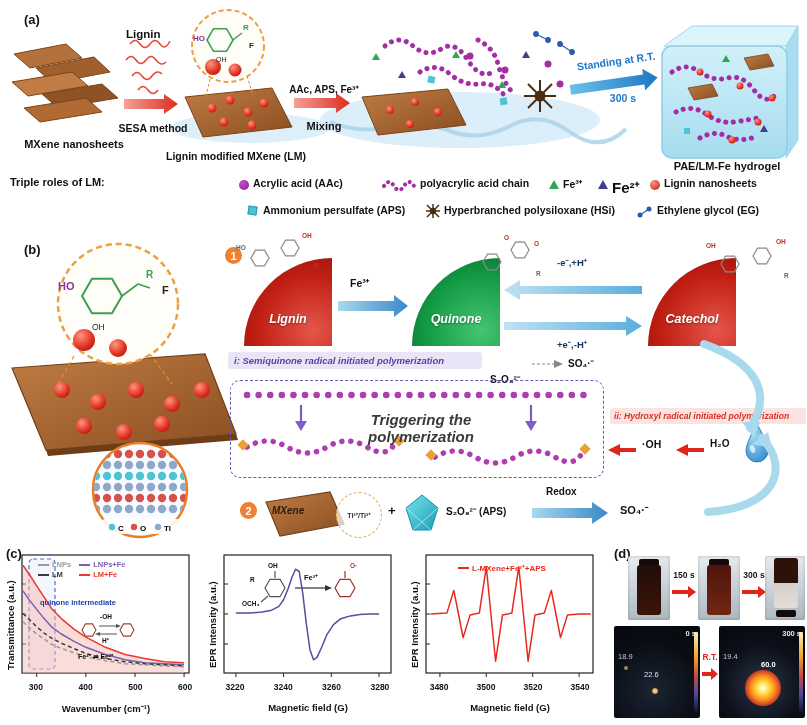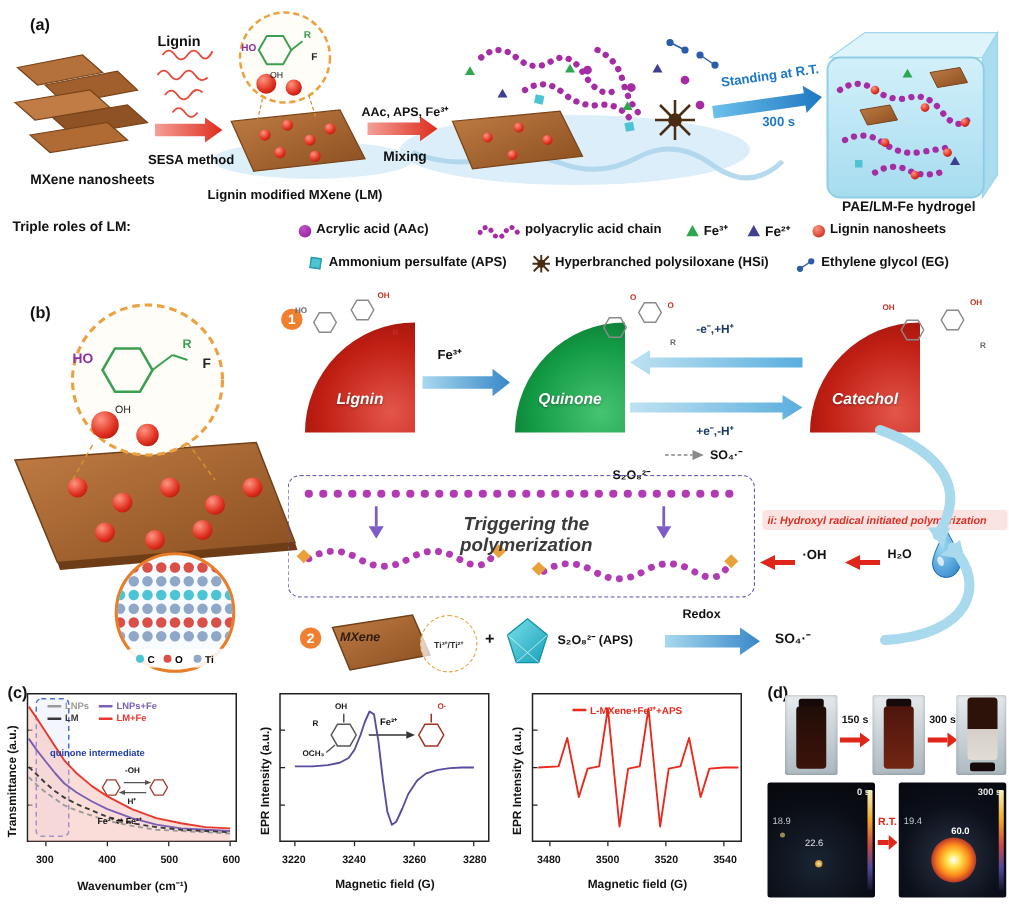--- a/index.html
+++ b/index.html
@@ -195,21 +195,21 @@
   <span class="abs cap" style="left:10px;top:176px;font-size:11px;text-align:left">Triple roles of LM:</span>
   <span class="abs" style="left:239px;top:180px;width:10px;height:10px;border-radius:50%;background:radial-gradient(circle at 35% 30%,#c050c8,#8c1a96)"></span>
   <span class="abs cap" style="left:253px;top:177px;font-size:10.5px;text-align:left">Acrylic acid (AAc)</span>
   <svg class="abs" style="left:382px;top:177px" width="34" height="14">
     <path d="M2,9 q5,-8 10,0 t10,0 t10,0" stroke="#a62ca6" stroke-width="4" stroke-dasharray="0.1 5.5" stroke-linecap="round" fill="none"></path>
   </svg>
   <span class="abs cap" style="left:420px;top:177px;font-size:10.5px;text-align:left">polyacrylic acid chain</span>
   <span class="abs" style="left:549px;top:180px;width:0;height:0;border-left:5px solid transparent;border-right:5px solid transparent;border-bottom:9px solid #2ea84e"></span>
   <span class="abs cap" style="left:563px;top:177px;font-size:10.5px;text-align:left">Fe³⁺</span>
   <span class="abs" style="left:598px;top:180px;width:0;height:0;border-left:5px solid transparent;border-right:5px solid transparent;border-bottom:9px solid #3f3f8f"></span>
-  <span class="abs cap" style="left:612px;top:177px;font-size:11px;text-align:left">Fe²⁺</span>
+  <span class="abs cap" style="left:612px;top:177px;font-size:15px;text-align:left">Fe²⁺</span>
   <span class="abs" style="left:650px;top:180px;width:10px;height:10px;border-radius:50%;background:radial-gradient(circle at 35% 30%,#ff9480,#c01808)"></span>
   <span class="abs cap" style="left:664px;top:177px;font-size:10.5px;text-align:left">Lignin nanosheets</span>
   <span class="abs" style="left:248px;top:206px;width:9px;height:9px;background:#4cc4d4;border:1px solid #2a98a8;transform:rotate(8deg)"></span>
   <span class="abs cap" style="left:263px;top:204px;font-size:10.5px;text-align:left">Ammonium persulfate (APS)</span>
   <svg class="abs" style="left:425px;top:203px" width="16" height="16">
     <g stroke="#4a2c12" stroke-width="1.5">
         <line x1="2" y1="2" x2="14" y2="14"></line>
         <line x1="2" y1="14" x2="14" y2="2"></line>
         <line x1="8" y1="1" x2="8" y2="15"></line>
         <line x1="1" y1="8" x2="15" y2="8"></line>
@@ -379,20 +379,23 @@
   <svg class="abs" style="left:700px;top:234px" width="100" height="56">
     <g fill="none" stroke="#8a8a8a" stroke-width="1.2">
       <polygon points="39,30 34.5,37.8 25.5,37.8 21,30 25.5,22.2 34.5,22.2"></polygon>
       <polygon points="71,22 66.5,29.8 57.5,29.8 53,22 57.5,14.2 66.5,14.2"></polygon>
     </g>
     <text x="6" y="14" font-size="6.5" font-weight="bold" fill="#c03020">OH</text>
     <text x="76" y="10" font-size="6.5" font-weight="bold" fill="#c03020">OH</text>
     <text x="84" y="44" font-size="6.5" font-weight="bold" fill="#666">R</text>
   </svg>
 
+  <div class="banner" style="left:228px;top:352px;width:254px;height:17px;background:#e9e4f6">
+    <span style="padding-left:6px;color:#5b3fa0;font-weight:bold;font-style:italic;font-size:9.5px;white-space:nowrap">i: Semiquinone radical initiated polymerization</span>
+  </div>
   <span class="abs cap" style="left:490px;top:372px;font-size:10px;text-align:center">S₂O₈²⁻</span>
   <svg class="abs" style="left:530px;top:358px" width="34" height="12">
     <line x1="2" y1="6" x2="24" y2="6" stroke="#888" stroke-width="1.2" stroke-dasharray="3 2"></line>
     <polygon points="24,2 33,6 24,10" fill="#888"></polygon>
   </svg>
   <span class="abs cap" style="left:568px;top:356px;font-size:10px;text-align:left">SO₄·⁻</span>
 
   <div class="abs" style="left:230px;top:380px;width:374px;height:98px;border:1.6px dashed #6658b8;border-radius:10px">
     <svg width="371" height="95" viewBox="0 0 371 95">
       <path class="chainB" d="M16,14 L355,14"></path>

